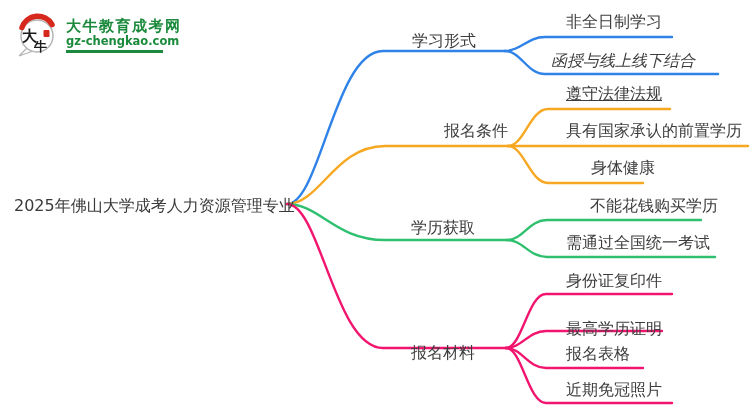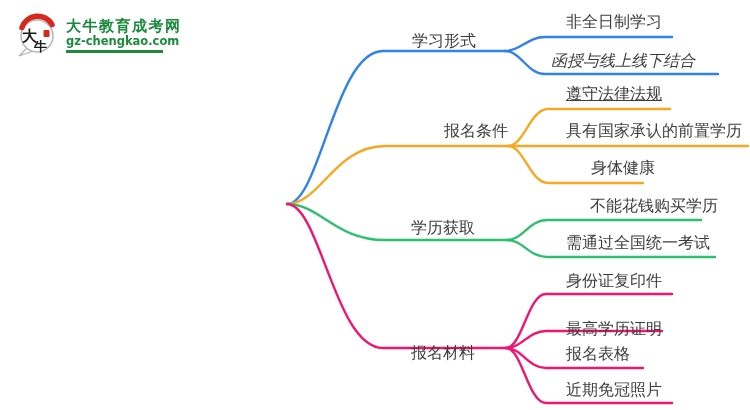--- a/index.html
+++ b/index.html
@@ -54,20 +54,21 @@
       <path d="M287,204 C320,204 335,240 385,240 H507" fill="none" stroke="#2EC06E" stroke-width="2.4" stroke-linecap="round"></path>
       <path d="M507,240 C523,240 529,220 547,220 H701" fill="none" stroke="#2EC06E" stroke-width="2.4" stroke-linecap="round"></path>
       <path d="M507,240 C523,240 529,257 547,257 H715" fill="none" stroke="#2EC06E" stroke-width="2.4" stroke-linecap="round"></path>
       <path d="M287,204 C320,204 335,348 383,348 H506" fill="none" stroke="#F1156F" stroke-width="2.4" stroke-linecap="round"></path>
       <path d="M506,348 C522,348 528,294 546,294 H672" fill="none" stroke="#F1156F" stroke-width="2.4" stroke-linecap="round"></path>
       <path d="M506,348 C522,348 528,331 546,331 H662" fill="none" stroke="#F1156F" stroke-width="2.4" stroke-linecap="round"></path>
       <path d="M506,348 C522,348 528,368 546,368 H643" fill="none" stroke="#F1156F" stroke-width="2.4" stroke-linecap="round"></path>
       <path d="M506,348 C522,348 528,403 546,403 H672" fill="none" stroke="#F1156F" stroke-width="2.4" stroke-linecap="round"></path>
     </svg>
 
+  <div class="root-label">2025年佛山大学成考人力资源管理专业</div>
 
   <div id="nodes">
       <div class="node-label" style="left: 412px; top: 32px;">学习形式</div>
       <div class="node-label" style="left: 566px; top: 13px;">非全日制学习</div>
       <div class="node-label" style="left: 551px; top: 52px; font-style: italic;">函授与线上线下结合</div>
       <div class="node-label" style="left: 412px; top: 122px; margin-left: 32px;">报名条件</div>
       <div class="node-label" style="left: 566px; top: 85px; text-decoration: underline;">遵守法律法规</div>
       <div class="node-label" style="left: 566px; top: 122px;">具有国家承认的前置学历</div>
       <div class="node-label" style="left: 566px; top: 159px; margin-left: 25px;">身体健康</div>
       <div class="node-label" style="left: 411px; top: 219px;">学历获取</div>

